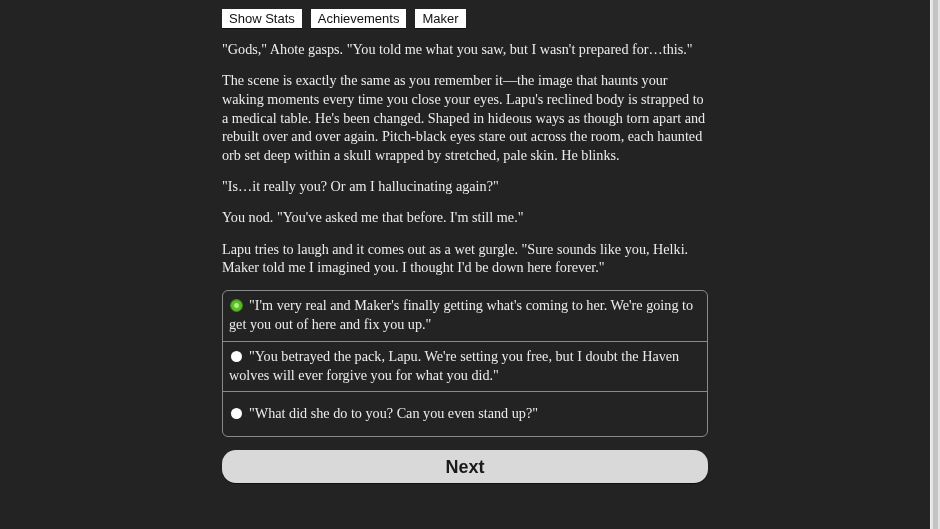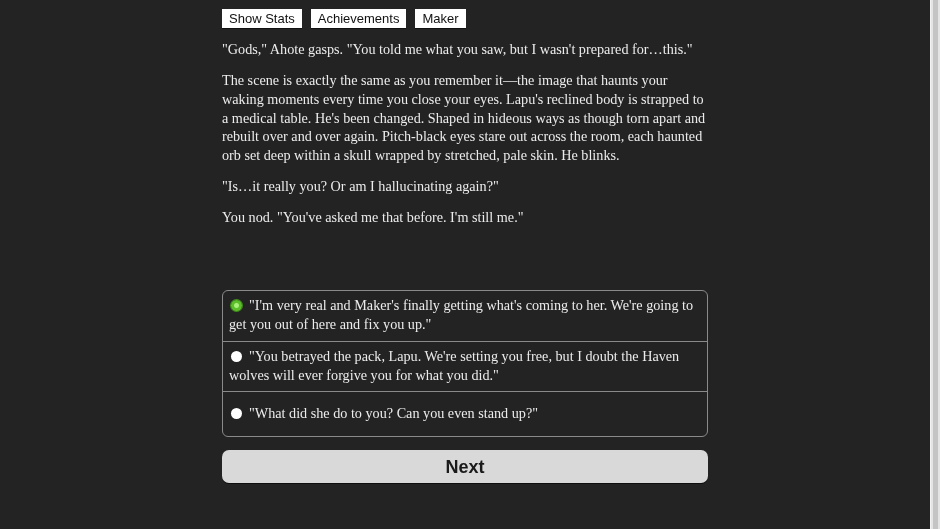--- a/index.html
+++ b/index.html
@@ -94,21 +94,21 @@
       background: radial-gradient(circle, #a8f07a 0 2px, #5cbf2a 3px 100%);
       box-shadow: 0 0 0 1px #3f8f1a;
     }
     .next-btn {
       position: absolute;
       top: 450px;
       left: 0;
       width: 486px;
       height: 33px;
       border: none;
-      border-radius: 7px;
+      border-radius: 14px;
       background: #d9d9d9;
       color: #1a1a1a;
       font-family: "Liberation Sans", "DejaVu Sans", sans-serif;
       font-weight: bold;
       font-size: 18px;
       line-height: 33px;
       text-align: center;
       cursor: pointer;
       box-shadow: 0 1px 0 rgba(0,0,0,0.6);
     }
@@ -140,20 +140,21 @@
     <button class="top-btn">Show Stats</button>
     <button class="top-btn">Achievements</button>
     <button class="top-btn">Maker</button>
   </div>
 
   <div class="story">
     <p>"Gods," Ahote gasps. "You told me what you saw, but I wasn't prepared for…this."</p>
     <p>The scene is exactly the same as you remember it—the image that haunts your waking moments every time you close your eyes. Lapu's reclined body is strapped to a medical table. He's been changed. Shaped in hideous ways as though torn apart and rebuilt over and over again. Pitch-black eyes stare out across the room, each haunted orb set deep within a skull wrapped by stretched, pale skin. He blinks.</p>
     <p>"Is…it really you? Or am I hallucinating again?"</p>
     <p>You nod. "You've asked me that before. I'm still me."</p>
+    <p>Lapu tries to laugh and it comes out as a wet gurgle. "Sure sounds like you, Helki. Maker told me I imagined you. I thought I'd be down here forever."</p>
   </div>
 
   <div class="choices">
     <div class="choice c1">
       <span class="radio selected"></span><span>"I'm very real and Maker's finally getting what's coming to her. We're going to get you out of here and fix you up."</span>
     </div>
     <div class="choice c2">
       <span class="radio"></span><span>"You betrayed the pack, Lapu. We're setting you free, but I doubt the Haven wolves will ever forgive you for what you did."</span>
     </div>
     <div class="choice c3">

